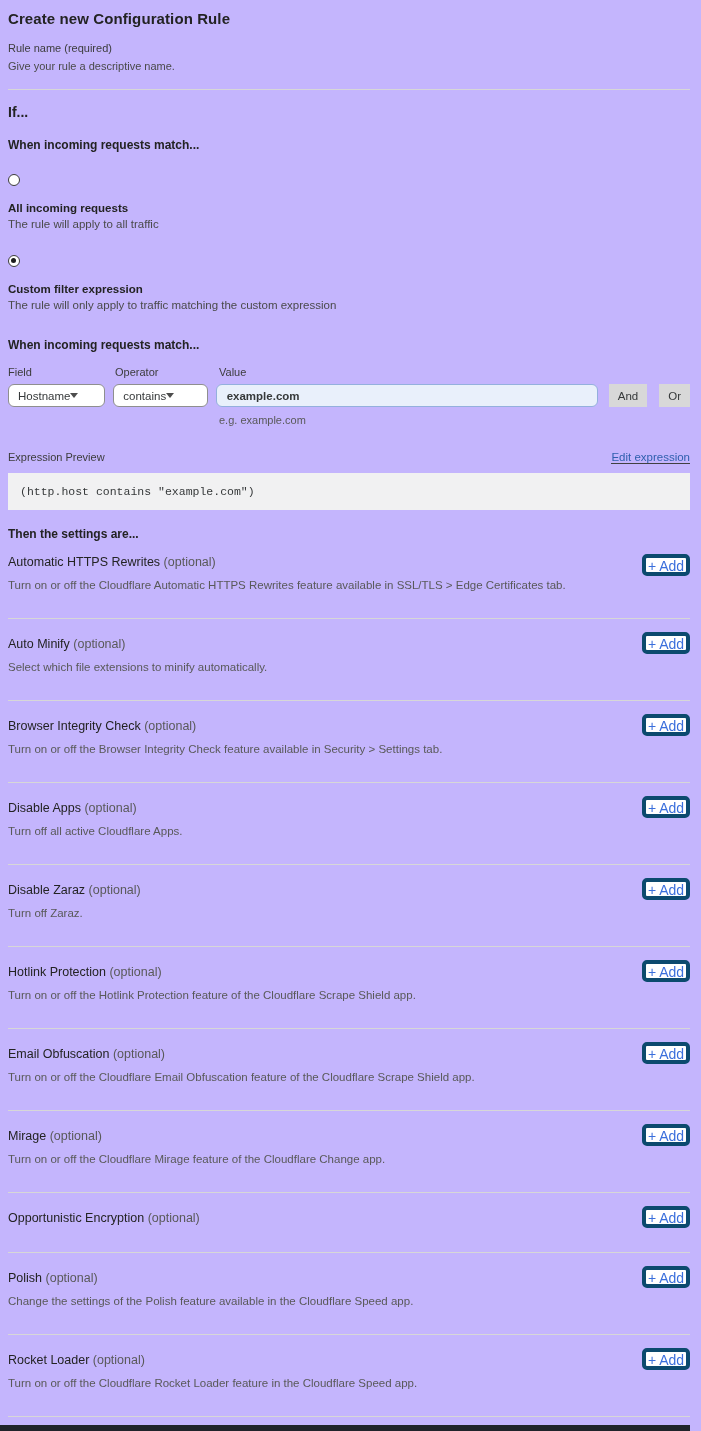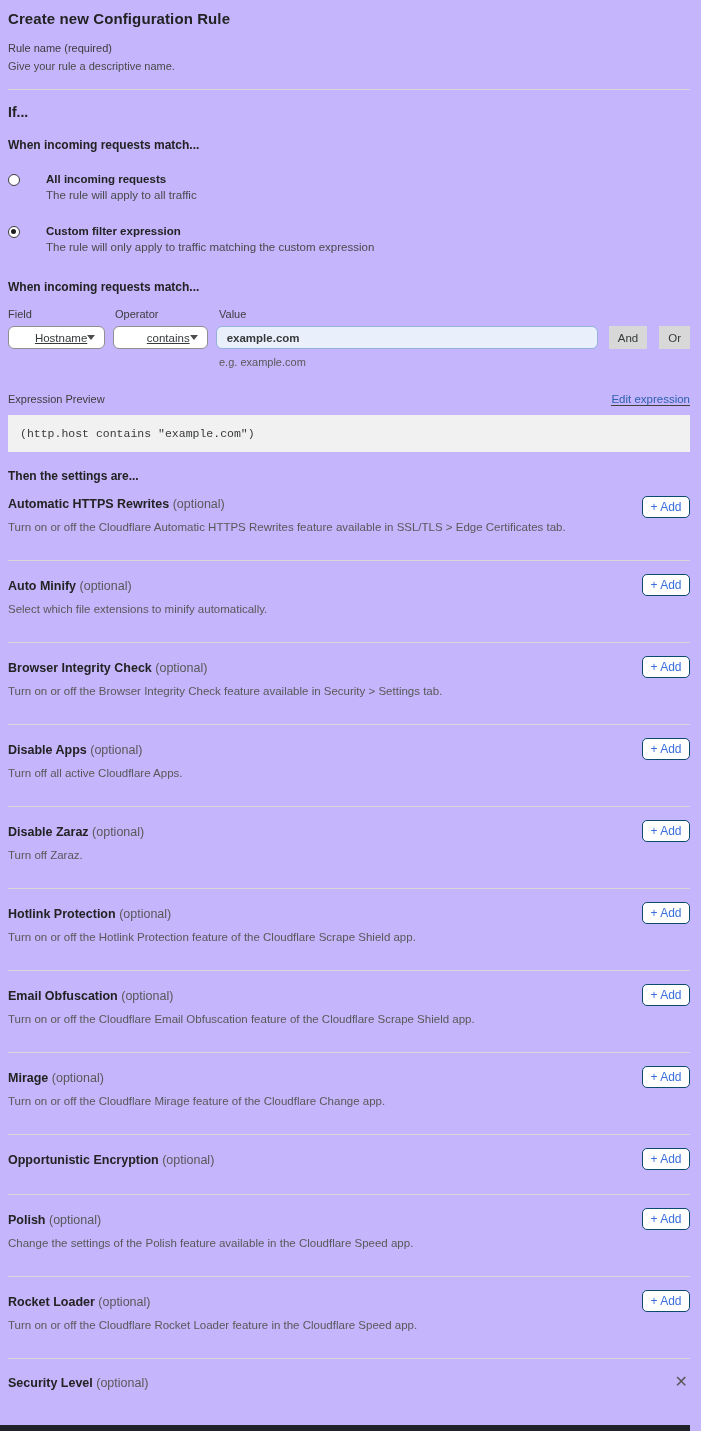--- a/index.html
+++ b/index.html
@@ -21,35 +21,35 @@
     border: 1px solid #8f8f8f; border-radius: 6px; padding: 0 10px;
     font-size: 11.5px; color: #36393a; font-family: "Liberation Sans", sans-serif;
     outline: none; background: #fff;
   }
   .helper { font-size: 11px; color: #4a4a4a; margin-top: 6px; }
   .divider-full { border-bottom: 1px solid #d7d7d7; margin-top: 17px; }
 
   .if-heading { font-size: 14px; font-weight: bold; color: #232323; margin-top: 14px; }
   .match-heading { font-size: 12px; font-weight: bold; color: #232323; margin-top: 18px; }
 
-  .radio-option { display: flex; gap: 26px; margin-top: 21px; cursor: pointer; }
+  .radio-option { display: flex; gap: 16px; margin-top: 21px; cursor: pointer; flex-direction: column; }
   .radio-option + .radio-option { margin-top: 24px; }
   .radio { flex: none; width: 12px; height: 12px; border: 1.5px solid #3c3c3c; border-radius: 50%; margin-top: 1px; position: relative; background: #fff; }
   .radio.selected::after { content: ""; position: absolute; left: 2px; top: 2px; width: 5px; height: 5px; border-radius: 50%; background: #1d1d1d; }
   .radio-label { font-size: 11.5px; font-weight: bold; color: #232323; }
   .radio-desc { font-size: 11.5px; color: #4a4a4a; margin-top: 4px; }
 
   .col-labels { display: flex; font-size: 11px; color: #3c3c3c; margin-top: 14px; }
   .col-field { width: 107px; }
   .col-operator { width: 104px; }
   .builder-row { display: flex; align-items: center; margin-top: 6px; }
   .select-box {
     height: 23px; border: 1px solid #8f8f8f; border-radius: 6px; background: #fff;
-    display: flex; align-items: center; justify-content: flex-end;
-    padding: 0 9px; font-size: 11.5px; color: #36393a; cursor: pointer; text-decoration: underline;
+    display: flex; align-items: center; justify-content: flex-start;
+    padding: 0 9px; font-size: 11.5px; color: #36393a; cursor: pointer;
   }
   .caret { width: 0; height: 0; border-left: 4px solid transparent; border-right: 4px solid transparent; border-top: 5px solid #4d4d4d; }
   .field-select { width: 99px; margin-right: 8px; }
   .operator-select { width: 96px; margin-right: 8px; }
   .value-input {
     width: 390px; height: 23px; border: 1px solid #94b0dd; border-radius: 6px;
     background: #e9f0fb; padding: 0 10px; font-size: 11.5px; font-weight: bold; color: #36393a;
     font-family: "Liberation Sans", sans-serif; outline: none; margin-right: 11px;
   }
   .btn-gray {
@@ -66,27 +66,27 @@
   .code-block {
     margin-top: 9px; background: #f1f1f2; padding: 12px 12px;
     font-family: "Liberation Mono", monospace; font-size: 11.5px; color: #36393a;
   }
 
   .then-heading { font-size: 12px; font-weight: bold; color: #232323; margin-top: 17px; }
 
   .setting-row { position: relative; border-bottom: 1px solid #d7d7d7; padding: 18px 0 27px; }
   .setting-row.first { padding-top: 14px; }
   .setting-title { font-size: 12.5px; color: #232323; }
-  .setting-title b { font-weight: bold; }
+  .setting-title b { font-weight: normal; }
   .optional { font-weight: normal; color: #595959; }
   .setting-desc { font-size: 11.5px; color: #595959; margin-top: 10px; }
   .add-btn {
     position: absolute; right: 0; top: 13px; width: 48px; height: 22px;
-    border: 1px solid #0c4a6e; border-radius: 5px; background: #fff; color: #3a6fdc;
-    font-size: 12px; cursor: pointer; font-family: "Liberation Sans", sans-serif;
+    border: 4px solid #0c4a6e; border-radius: 5px; background: #fff; color: #3a6fdc;
+    font-size: 14px; cursor: pointer; font-family: "Liberation Sans", sans-serif;
   }
 
   .security-section { position: relative; padding-top: 17px; }
   .close-icon {
     position: absolute; right: 2px; top: 15px; font-size: 16px; color: #595959;
     cursor: pointer; line-height: 16px; font-weight: normal;
   }
   .bottom-bar { position: absolute; left: 0; bottom: 0; width: 690px; height: 6px; background: #20232a; }
 </style>
 </head>

